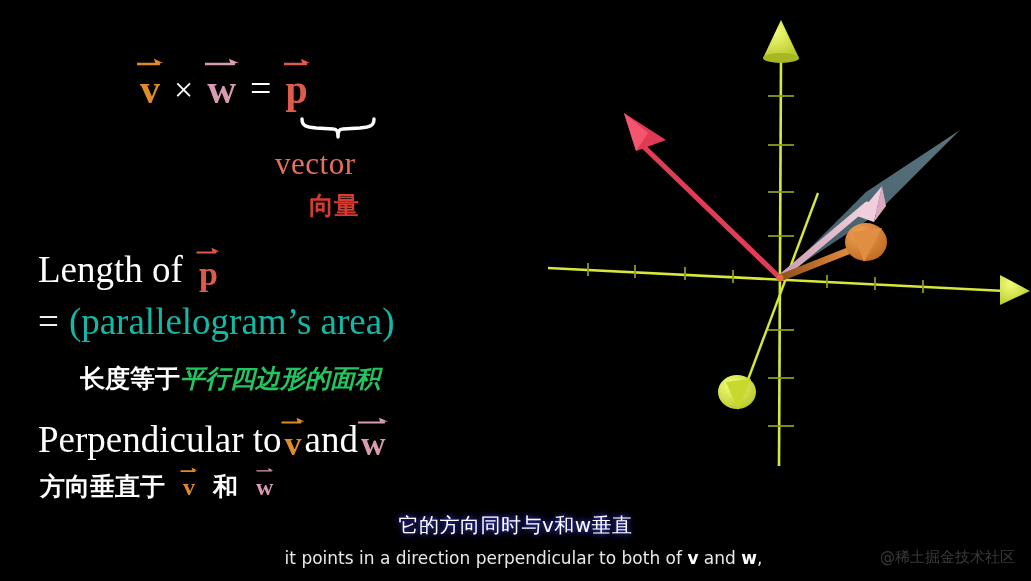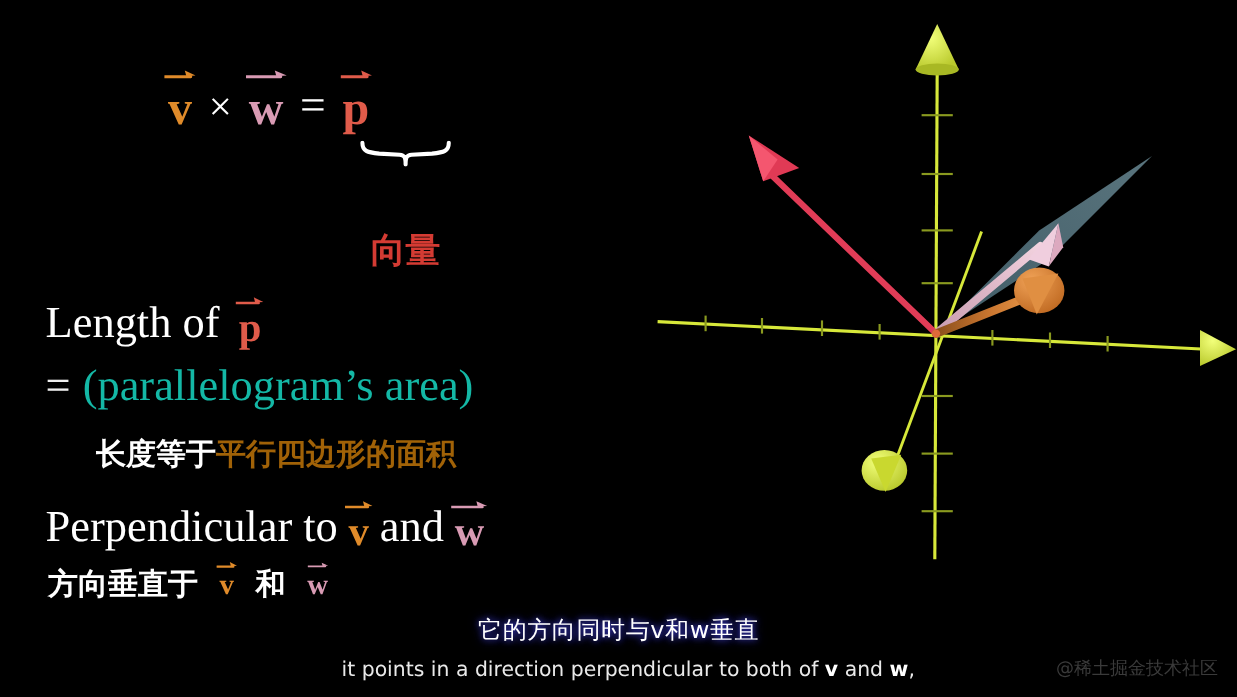--- a/index.html
+++ b/index.html
@@ -72,21 +72,21 @@
     font-size: 31px;
     color: #e8705f;
     letter-spacing: 0.5px;
     white-space: nowrap;
   }
   #vector-zh {
     position: absolute;
     left: 309px;
     top: 189px;
     font-family: Liberation Sans, sans-serif;
-    font-size: 29px;
+    font-size: 25px;
     font-weight: bold;
     color: #d43b33;
     white-space: nowrap;
   }
 
   
   #length-line1 {
     position: absolute;
     left: 38px;
     top: 248px;
@@ -112,33 +112,33 @@
   #length-zh {
     position: absolute;
     left: 40px;
     top: 362px;
     font-family: "DejaVu Sans", "Liberation Sans", sans-serif;
     font-size: 25px;
     font-weight: bold;
     white-space: nowrap;
   }
   .zh-white { color: #ffffff; margin-left: 40px; }
-  .zh-teal  { color: #a16207; }
+  .zh-teal  { color: #22c55e; font-style: italic; }
 
   
   #perp-line {
     position: absolute;
     left: 38px;
     top: 418px;
     font-size: 37px;
     color: #ffffff;
     white-space: nowrap;
     display: flex;
     align-items: flex-end;
-    gap: 9px;
+    gap: 3px;
   }
   #perp-zh {
     position: absolute;
     left: 40px;
     top: 470px;
     font-family: "DejaVu Sans", "Liberation Sans", sans-serif;
     font-size: 25px;
     font-weight: bold;
     color: #ffffff;
     white-space: nowrap;
@@ -234,20 +234,21 @@
     </span>
   </div>
 
   <div id="brace-wrap">
     <svg viewBox="0 0 76 22" width="76" height="22">
       <path d="M2 2 C2 9, 6 10, 16 11 L33 12 C37 12.3, 38 14, 38 20
                C38 14, 39 12.3, 43 12 L60 11 C70 10, 74 9, 74 2" stroke="#ffffff" stroke-width="3.4" fill="none" stroke-linecap="round" stroke-linejoin="round"></path>
     </svg>
   </div>
 
+  <div id="vector-en">vector</div>
   <div id="vector-zh">向量</div>
 
   <div id="length-line1">
     <span>Length of</span>
     <span class="vterm md" style="color:#e05b4a">
       <svg class="arrowbar" viewBox="0 0 23 10">
         <path d="M0 6.5 L19 6.5" stroke="#e05b4a" stroke-width="2.2" fill="none" stroke-linecap="round"></path>
         <path d="M23 5.6 L15 1.8 L16.1 6 Z" fill="#e05b4a"></path>
       </svg>
       <span>p</span>

